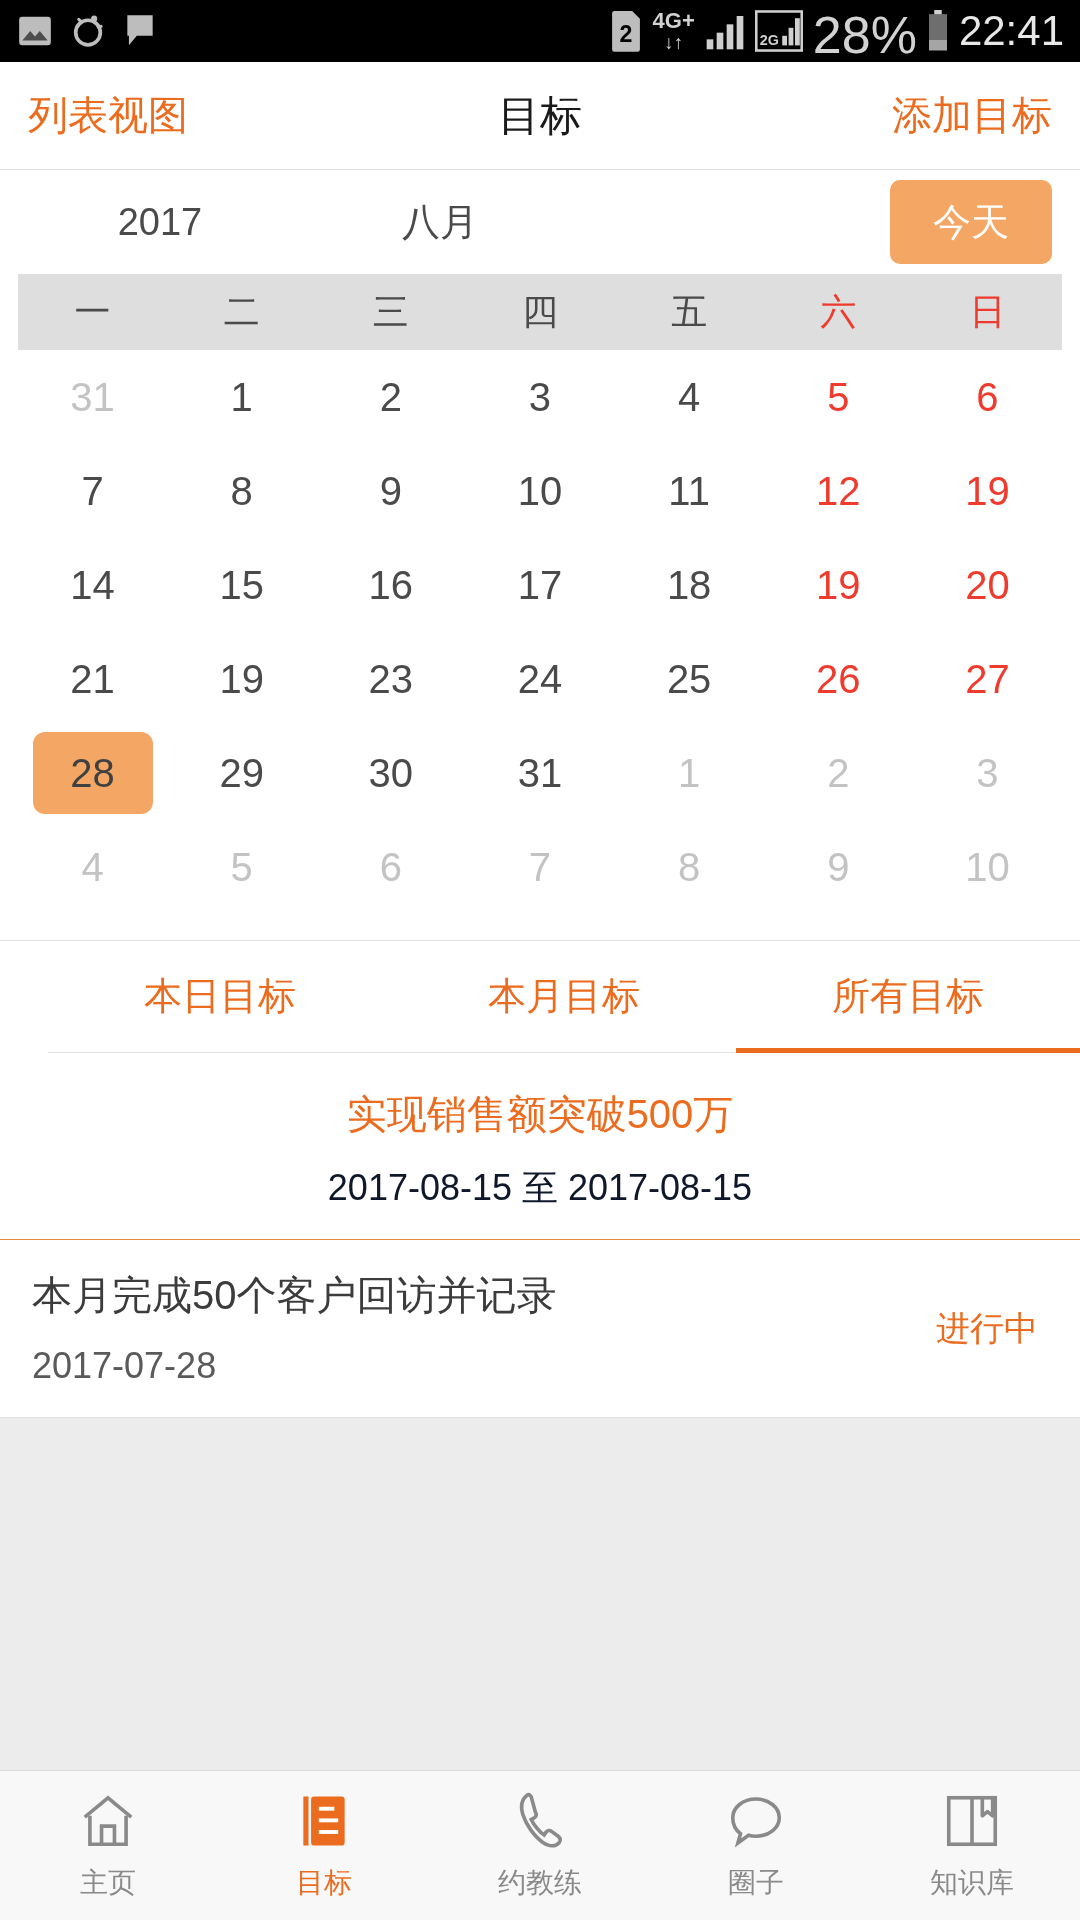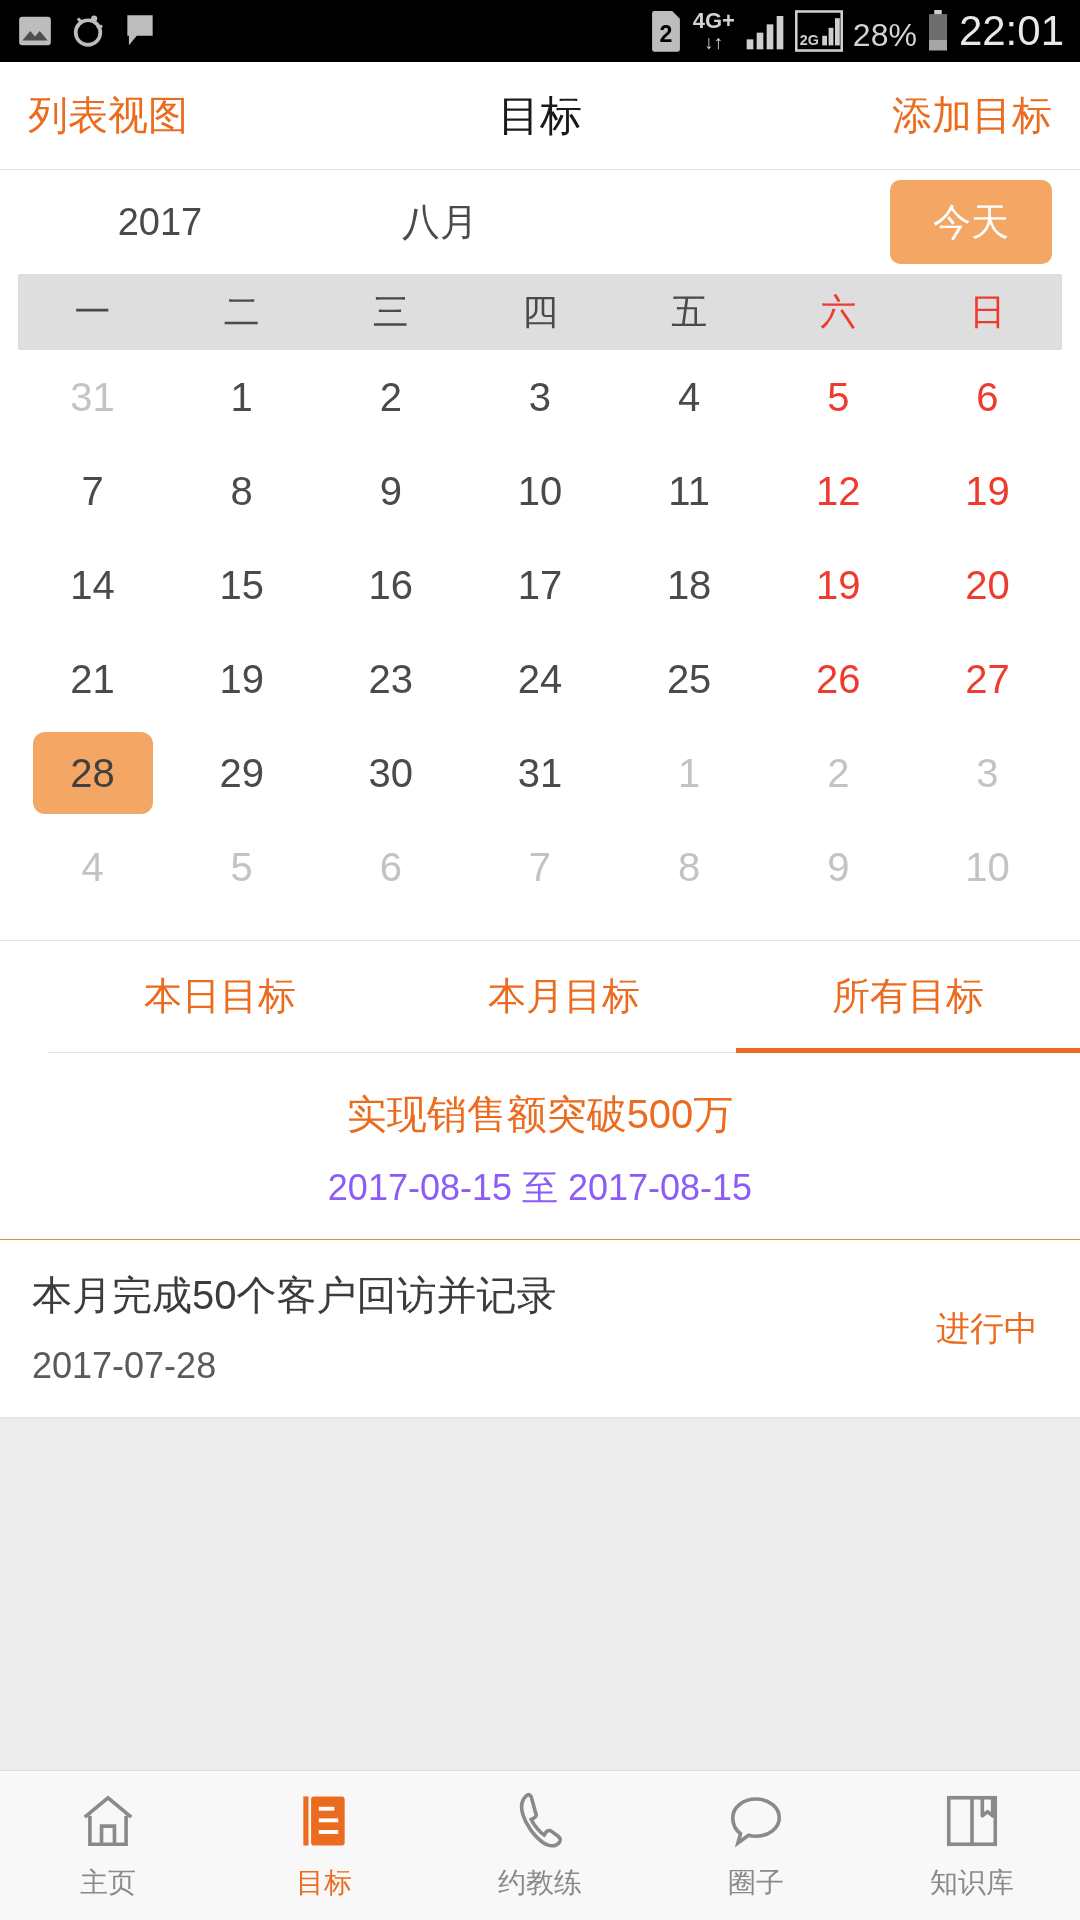--- a/index.html
+++ b/index.html
@@ -11,21 +11,21 @@
   }
 
   
   .statusbar{
     height:62px; background:#000; color:#c6c6c6;
     display:flex; align-items:center; padding:0 16px;
   }
   .sb-left{display:flex; align-items:center; gap:14px;}
   .sb-right{margin-left:auto; display:flex; align-items:center; gap:10px;}
   .sb-icon{display:block;}
-  .sb-text{font-size:32px; letter-spacing:0px; color:#d2d2d2; font-weight:400;margin-top:8px;}
+  .sb-text{font-size:52px; letter-spacing:0px; color:#d2d2d2; font-weight:400;margin-top:8px;}
   .sb-clock{font-size:42px; color:#e8e8e8;}
   .net-label{display:flex; flex-direction:column; align-items:center; line-height:1;}
   .net-label .nt{font-size:22px; color:#d2d2d2; font-weight:700;}
   .net-label .na{font-size:19px; color:#d2d2d2; margin-top:1px;}
 
   
   .navbar{
     height:108px; background:#fff;
     display:flex; align-items:center; justify-content:space-between;
     padding:16px 28px; border-bottom:1px solid #e0e0e0;
@@ -82,21 +82,21 @@
   .tab .ind{display:none; position:absolute; left:0; right:0; bottom:-1px;
             height:5px; background:#ec6c1f;}
   .tab.active .ind{display:block;}
 
   
   .goal-centered{
     padding:34px 0 26px; text-align:center; background:#fff;
     border-bottom:1px solid #e58a3c;
   }
   .goal-centered .gt{font-size:40px; color:#ec6c1f; margin-bottom:22px;}
-  .goal-centered .gd{font-size:36px; color:#8b5cf6;}
+  .goal-centered .gd{font-size:36px; color:#0f172a;}
 
   .goal-row{
     background:#fff; padding:28px 32px 30px; position:relative;
     border-bottom:1px solid #e3e3e3; min-height:176px;
   }
   .goal-row .gt{font-size:40px; color:#3c3c3c; margin-bottom:22px;}
   .goal-row .gd{font-size:36px; color:#5a5a5a;}
   .goal-row .gs{
     position:absolute; right:42px; top:50%; transform:translateY(-50%);
     font-size:34px; color:#ec6c1f;
@@ -158,21 +158,21 @@
         <rect x="17" y="16" width="3" height="6" fill="#cfcfcf"></rect>
         <rect x="21" y="11" width="3" height="11" fill="#cfcfcf"></rect>
         <rect x="25" y="5" width="3" height="17" fill="#cfcfcf"></rect>
       </svg>
       <span class="sb-text">28%</span>
       <svg width="22" height="42" viewBox="0 0 14 28">
         <rect x="4.5" y="0" width="5" height="3" fill="#cfcfcf"></rect>
         <rect x="1" y="3" width="12" height="24" fill="#a5a5a5"></rect>
         <rect x="1" y="3" width="12" height="17" fill="#6e6e6e"></rect>
       </svg>
-      <span class="sb-clock">22:01</span>
+      <span class="sb-clock">22:41</span>
     </div>
   </div>
 
   <div class="navbar">
     <div class="nav-action">列表视图</div>
     <div class="nav-title">目标</div>
     <div class="nav-action">添加目标</div>
   </div>
 
   <div class="cal-head">

